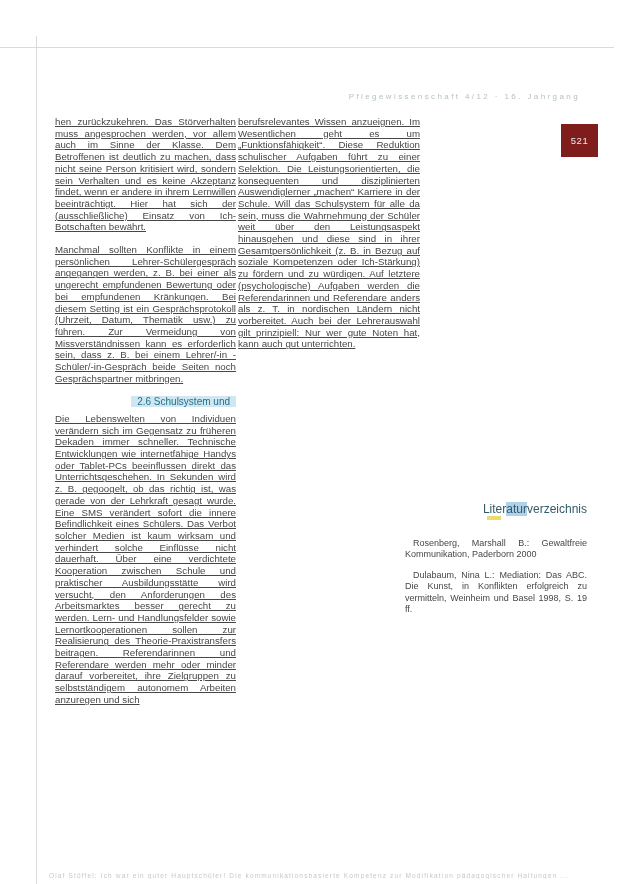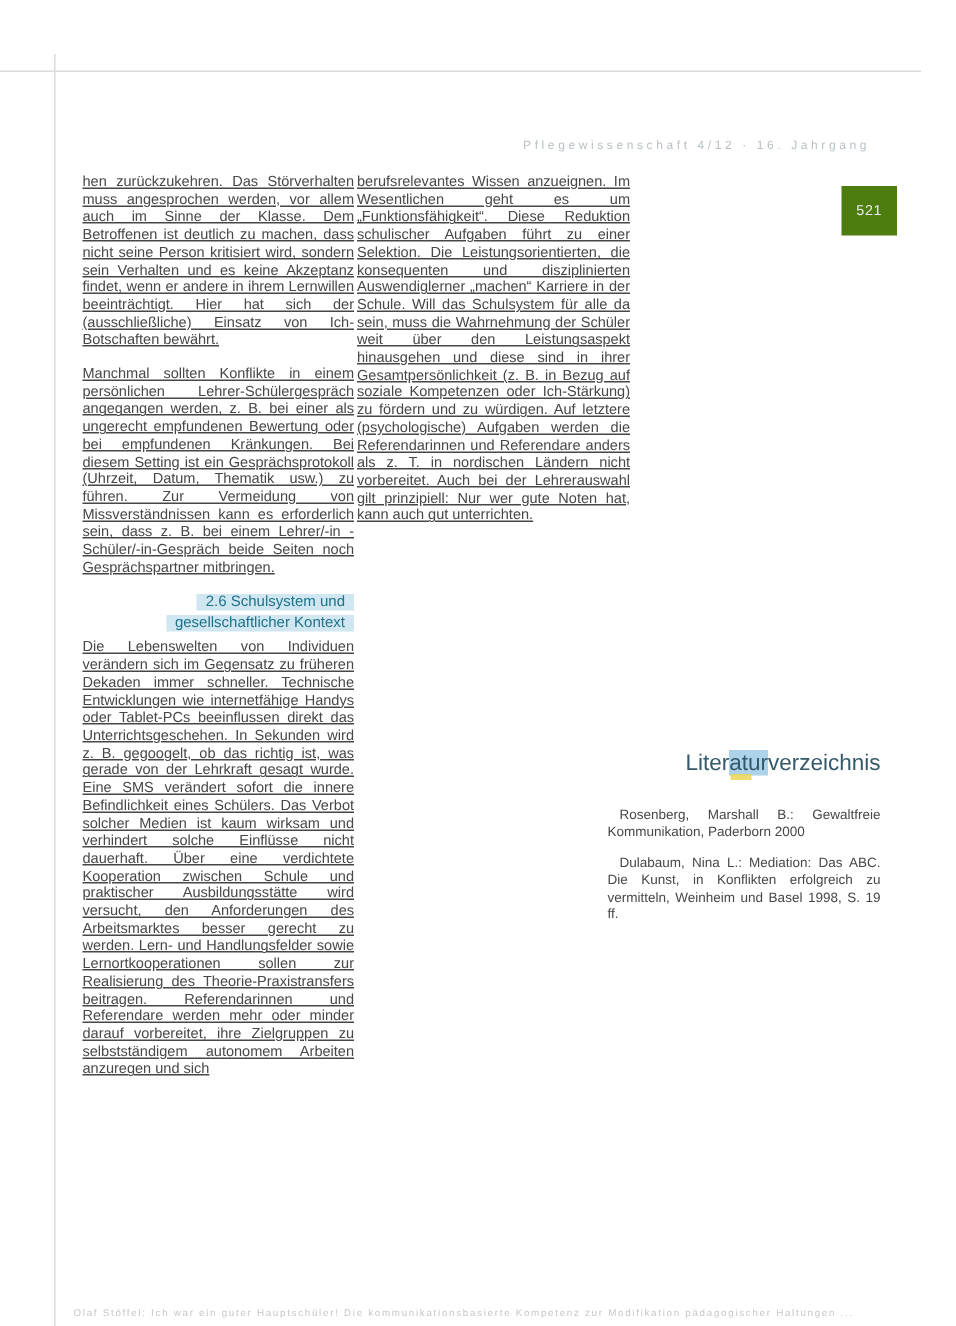--- a/index.html
+++ b/index.html
@@ -21,21 +21,21 @@
     width: 1px; height: 884px; background: #dadada;
   }
   .journal-header {
     position: absolute; top: 56px; right: 34px;
     font-size: 8px; letter-spacing: 2.4px;
     color: #b7c0c5; white-space: nowrap;
   }
   .page-badge {
     position: absolute; top: 88px; right: 16px;
     width: 37px; height: 33px;
-    background: #4d7c0f; color: #ececec;
+    background: #7f1d1d; color: #ececec;
     font-size: 9.5px; letter-spacing: 0.5px;
     display: flex; align-items: center; justify-content: center;
   }
   .col {
     position: absolute; top: 80px;
     text-align: justify;
     font-size: 9.7px; line-height: 11.7px;
     color: #474747;
     hyphens: auto; -webkit-hyphens: auto;
   }
@@ -55,21 +55,21 @@
   }
   .refs {
     position: absolute; left: 405px; top: 467px; width: 182px;
     font-size: 9px; line-height: 11.4px;
     color: #474747; text-align: justify;
     hyphens: auto; -webkit-hyphens: auto;
   }
   .refs-title {
     position: relative;
     text-align: right;
-    font-size: 15px; line-height: 12px;
+    font-size: 12px; line-height: 12px;
     color: #33596a;
     margin-bottom: 23px;
   }
   .refs-title .hl { background: #aed2ea; }
   .yellow-mark {
     position: absolute; right: 86px; top: 13px;
     width: 14px; height: 4px;
     background: #e9d553; opacity: 0.85;
   }
   .ref-item { margin: 0 0 9px 0; text-indent: 8px; }
@@ -91,21 +91,20 @@
 
   <div class="page-badge">
     <span>521</span>
   </div>
 
   <div class="col col1">
     <p>hen zurückzukehren. Das Störverhalten muss angesprochen werden, vor allem auch im Sinne der Klasse. Dem Betroffenen ist deutlich zu machen, dass nicht seine Person kritisiert wird, sondern sein Verhalten und es keine Akzeptanz findet, wenn er andere in ihrem Lernwillen beeinträchtigt. Hier hat sich der (ausschließliche) Einsatz von Ich-Botschaften bewährt.</p>
     <p>Manchmal sollten Konflikte in einem persönlichen Lehrer-Schülergespräch angegangen werden, z. B. bei einer als ungerecht empfundenen Bewertung oder bei empfundenen Kränkungen. Bei diesem Setting ist ein Gesprächsprotokoll (Uhrzeit, Datum, Thematik usw.) zu führen. Zur Vermeidung von Missverständnissen kann es erforderlich sein, dass z. B. bei einem Lehrer/-in - Schüler/-in-Gespräch beide Seiten noch Gesprächspartner mitbringen.</p>
     <div class="section-heading">
       <div><span class="heading-line">2.6 Schulsystem und</span></div>
-      <div><span class="heading-line">gesellschaftlicher Kontext</span></div>
     </div>
     <p>Die Lebenswelten von Individuen verändern sich im Gegensatz zu früheren Dekaden immer schneller. Technische Entwicklungen wie internetfähige Handys oder Tablet-PCs beeinflussen direkt das Unterrichtsgeschehen. In Sekunden wird z. B. gegoogelt, ob das richtig ist, was gerade von der Lehrkraft gesagt wurde. Eine SMS verändert sofort die innere Befindlichkeit eines Schülers. Das Verbot solcher Medien ist kaum wirksam und verhindert solche Einflüsse nicht dauerhaft. Über eine verdichtete Kooperation zwischen Schule und praktischer Ausbildungsstätte wird versucht, den Anforderungen des Arbeitsmarktes besser gerecht zu werden. Lern- und Handlungsfelder sowie Lernortkooperationen sollen zur Realisierung des Theorie-Praxistransfers beitragen. Referendarinnen und Referendare werden mehr oder minder darauf vorbereitet, ihre Zielgruppen zu selbstständigem autonomem Arbeiten anzuregen und sich</p>
   </div>
 
   <div class="col col2">
     <p>berufsrelevantes Wissen anzueignen. Im Wesentlichen geht es um „Funktionsfähigkeit“. Diese Reduktion schulischer Aufgaben führt zu einer Selektion. Die Leistungsorientierten, die konsequenten und disziplinierten Auswendiglerner „machen“ Karriere in der Schule. Will das Schulsystem für alle da sein, muss die Wahrnehmung der Schüler weit über den Leistungsaspekt hinausgehen und diese sind in ihrer Gesamtpersönlichkeit (z. B. in Bezug auf soziale Kompetenzen oder Ich-Stärkung) zu fördern und zu würdigen. Auf letztere (psychologische) Aufgaben werden die Referendarinnen und Referendare anders als z. T. in nordischen Ländern nicht vorbereitet. Auch bei der Lehrerauswahl gilt prinzipiell: Nur wer gute Noten hat, kann auch gut unterrichten.</p>
   </div>
 
   <div class="refs">
     <div class="refs-title">

